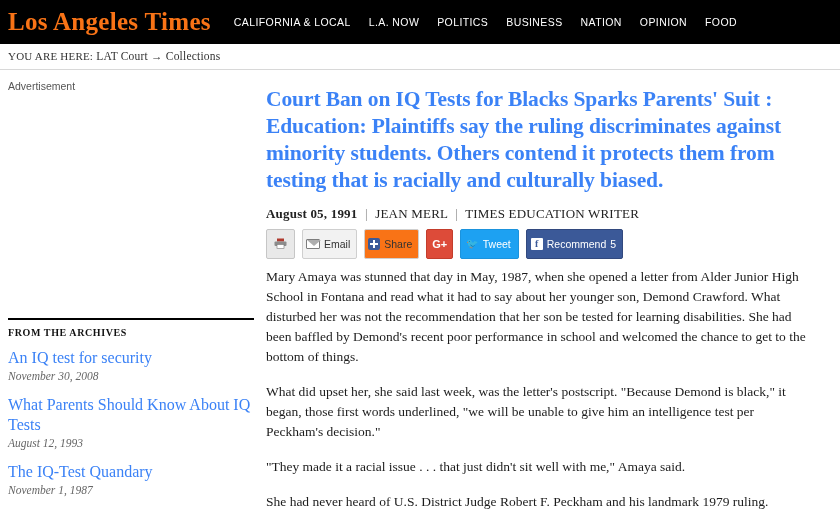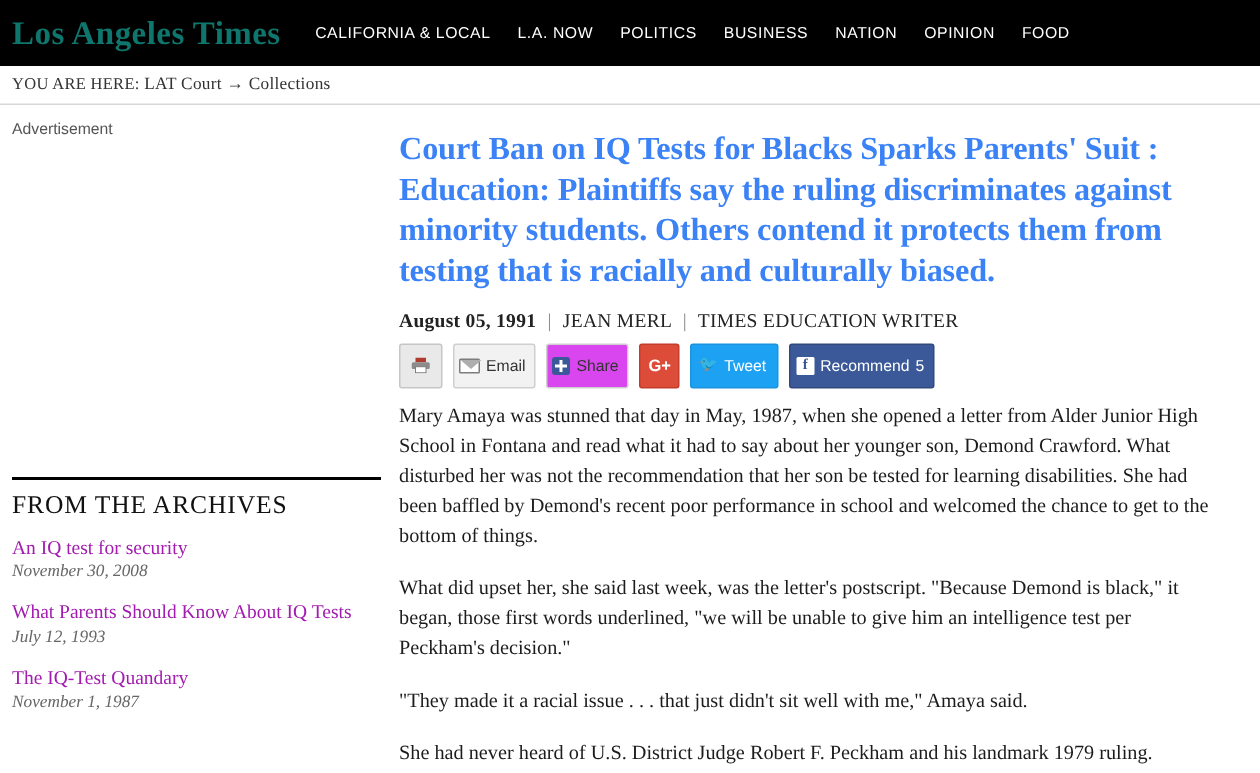--- a/index.html
+++ b/index.html
@@ -15,24 +15,24 @@
 
   
   .masthead {
     background: #000000;
     height: 44px;
     display: flex;
     align-items: center;
     padding: 0 10px 0 8px;
   }
   .logo {
-    color: #0f766e;
-    font-family: "Liberation Serif", serif;
-    font-weight: bold;
-    font-size: 22px;
+    color: #f97316;
+    font-family: "Liberation Serif", serif;
+    font-weight: bold;
+    font-size: 25px;
     letter-spacing: 0.3px;
     white-space: nowrap;
     margin-right: 14px;
     font-variant: normal;
   }
   .nav {
     display: flex;
     align-items: center;
     flex: 1;
     gap: 0px;
@@ -79,32 +79,32 @@
     height: 218px;
   }
   .archives {
     border-top: 2px solid #000000;
     padding-top: 7px;
     margin-top: 6px;
     width: 246px;
   }
   .archives h3 {
     font-family: "Liberation Serif", serif;
-    font-size: 17px;
-    font-weight: normal;
+    font-size: 10px;
+    font-weight: bold;
     letter-spacing: 0.6px;
     margin: 0 0 10px 0;
     color: #111111;
   }
   .arch-item { margin-bottom: 13px; }
   .arch-title {
     display: block;
     font-family: "Liberation Serif", serif;
-    font-size: 13px;
-    color: #a21caf;
+    font-size: 16px;
+    color: #3b82f6;
     text-decoration: none;
     line-height: 1.25;
   }
   .arch-date {
     display: block;
     font-family: "Liberation Serif", serif;
     font-style: italic;
     font-size: 11.5px;
     color: #666666;
     margin-top: 2px;
@@ -162,21 +162,21 @@
   }
   .btn-print svg { display: block; }
   .btn-email {
     background: #f2f2f2;
     border: 1px solid #cfcfcf;
     color: #333333;
     padding: 0 6px 0 3px;
     gap: 4px;
   }
   .btn-share {
-    background: #d946ef;
+    background: #f97316;
     border: 1px solid #cfcfcf;
     color: #333333;
     padding: 0 6px 0 3px;
     gap: 4px;
   }
   .sq {
     display: inline-block;
     width: 12px; height: 12px;
     border-radius: 2px;
     position: relative;
@@ -284,21 +284,21 @@
 
     <section class="archives">
       <h3>FROM THE ARCHIVES</h3>
 
       <div class="arch-item">
         <a class="arch-title">An IQ test for security</a>
         <span class="arch-date">November 30, 2008</span>
       </div>
       <div class="arch-item">
         <a class="arch-title">What Parents Should Know About IQ Tests</a>
-        <span class="arch-date">July 12, 1993</span>
+        <span class="arch-date">August 12, 1993</span>
       </div>
       <div class="arch-item">
         <a class="arch-title">The IQ-Test Quandary</a>
         <span class="arch-date">November 1, 1987</span>
       </div>
     </section>
   </aside>
 
   <main class="article">
     <h1 class="headline">Court Ban on IQ Tests for Blacks Sparks Parents' Suit : Education: Plaintiffs say the ruling discriminates against minority students. Others contend it protects them from testing that is racially and culturally biased.</h1>

